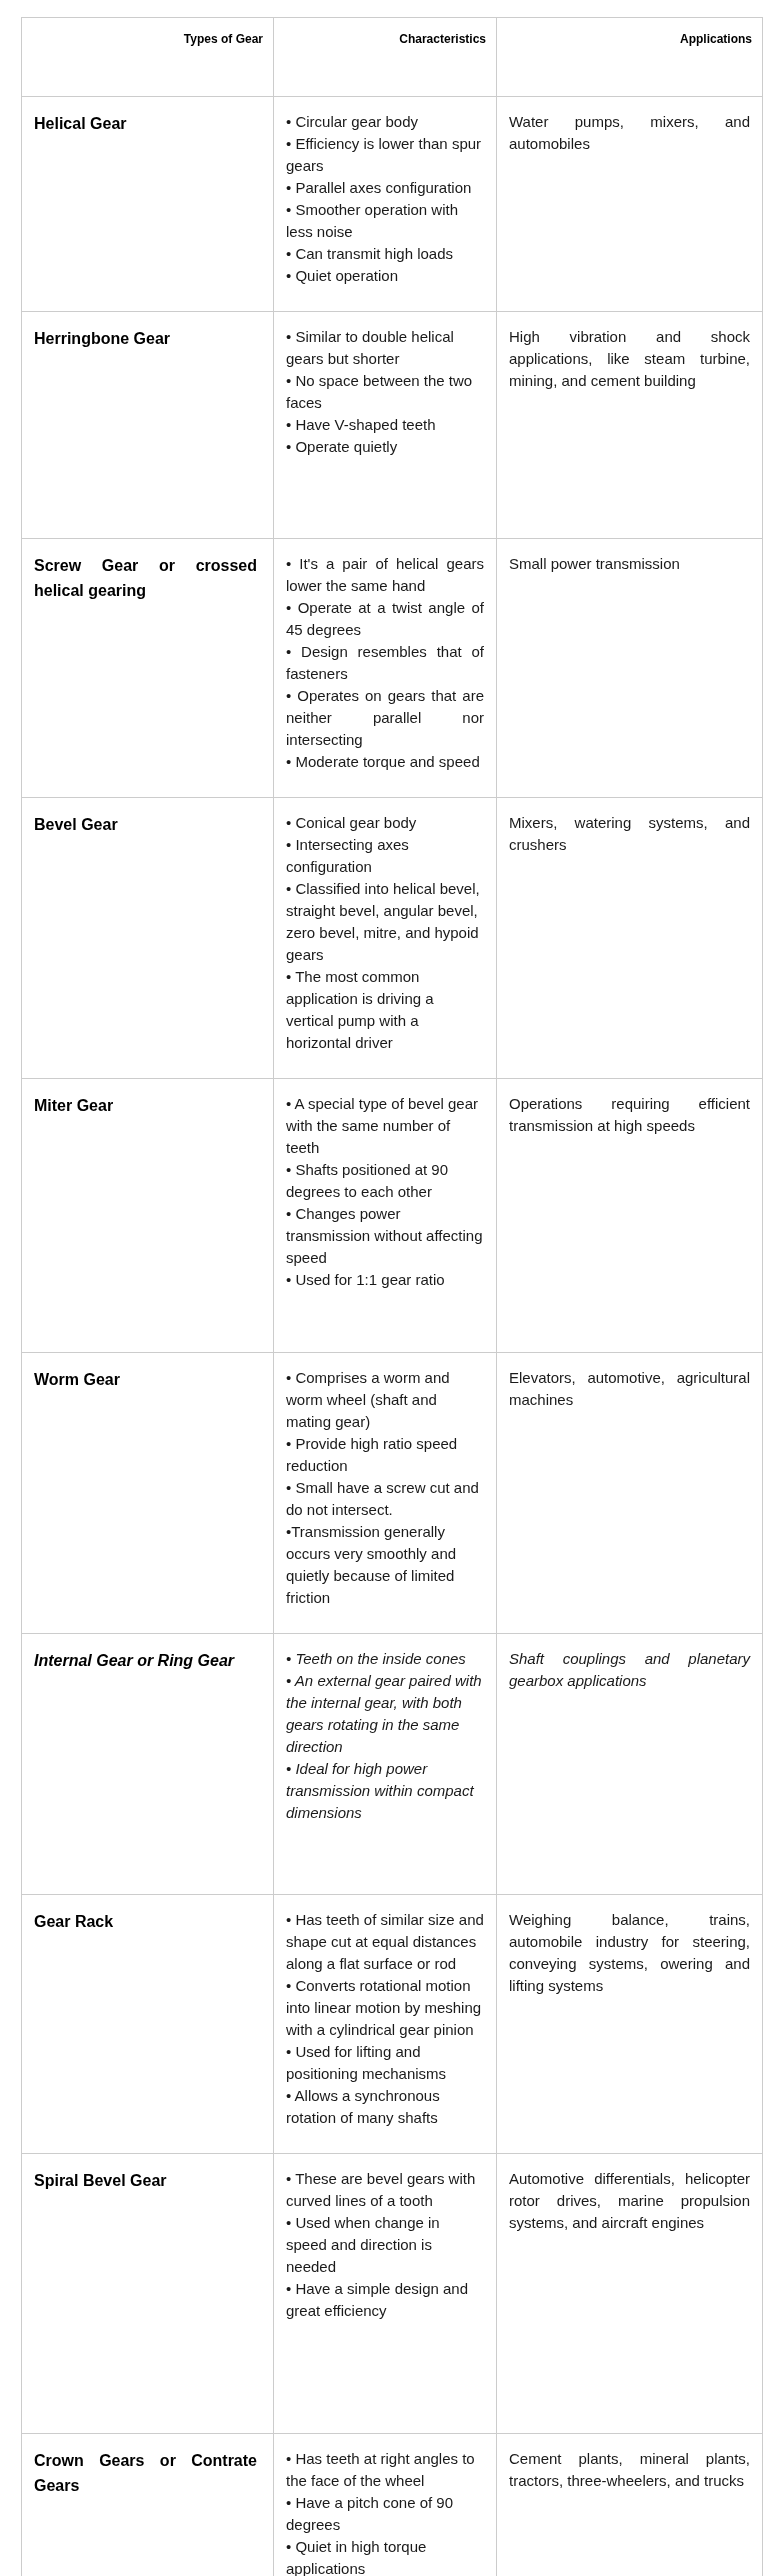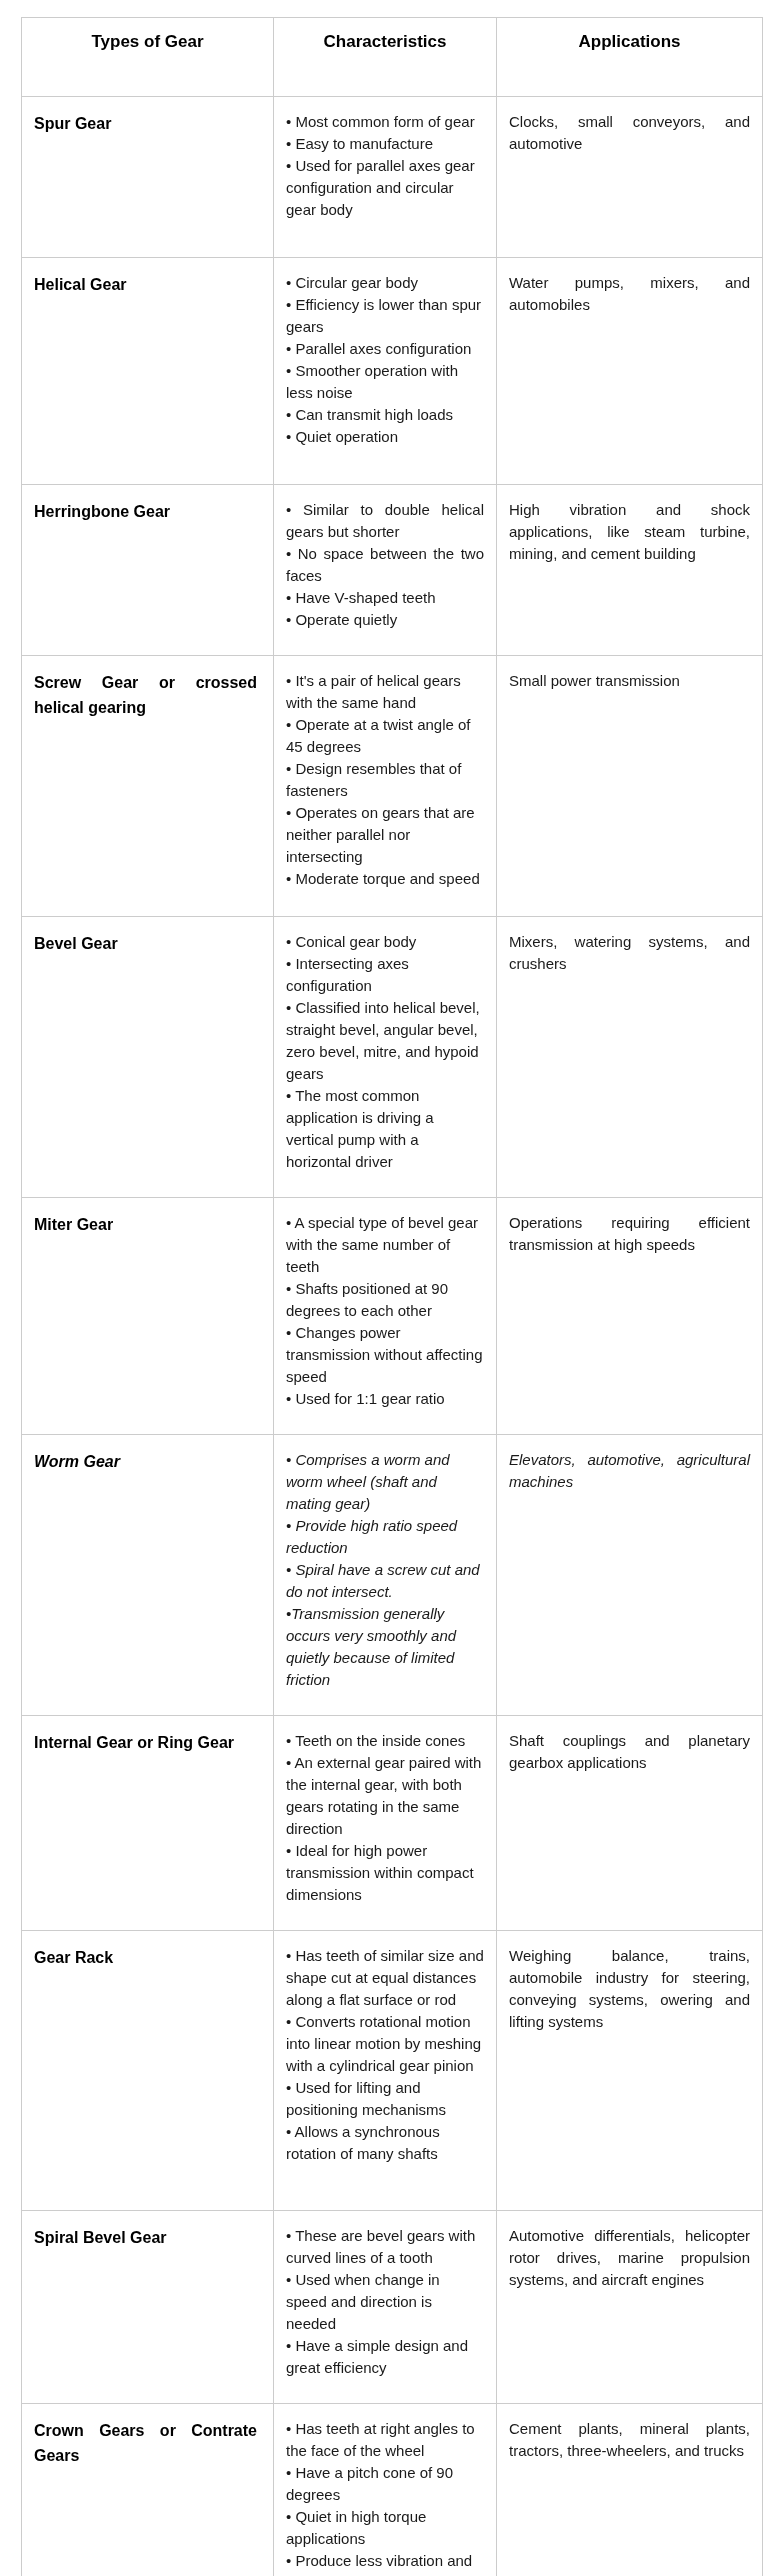--- a/index.html
+++ b/index.html
@@ -24,24 +24,24 @@
   col.c-type  { width: 252px; }
   col.c-chars { width: 223px; }
   col.c-apps  { width: 266px; }
   th, td {
     border: 1px solid #cccccc;
     vertical-align: top;
     box-sizing: border-box;
     word-wrap: break-word;
   }
   th {
-    font-size: 17px;
+    font-size: 12px;
     font-weight: bold;
     color: #000000;
-    text-align: center;
+    text-align: right;
     padding: 14px 10px;
     height: 79px;
   }
   td {
     font-size: 15px;
     line-height: 22px;
     padding: 14px 12px 24px 12px;
   }
   td.cell-type {
     font-weight: bold;
@@ -80,29 +80,20 @@
   </colgroup>
   <thead>
     <tr id="header-row">
         <th>Types of Gear</th>
         <th>Characteristics</th>
         <th>Applications</th>
       </tr>
   </thead>
   <tbody id="table-body">
       <tr>
-        <td class="cell-type">Spur Gear</td>
-        <td class="cell-chars">
-          <div class="char-item">• Most common form of gear</div>
-          <div class="char-item">• Easy to manufacture</div>
-          <div class="char-item">• Used for parallel axes gear configuration and circular gear body</div>
-        </td>
-        <td class="cell-apps">Clocks, small conveyors, and automotive</td>
-      </tr>
-      <tr>
         <td class="cell-type">Helical Gear</td>
         <td class="cell-chars">
           <div class="char-item">• Circular gear body</div>
           <div class="char-item">• Efficiency is lower than spur gears</div>
           <div class="char-item">• Parallel axes configuration</div>
           <div class="char-item">• Smoother operation with less noise</div>
           <div class="char-item">• Can transmit high loads</div>
           <div class="char-item">• Quiet operation</div>
         </td>
         <td class="cell-apps">Water pumps, mixers, and automobiles</td>
@@ -113,21 +104,21 @@
           <div class="char-item">• Similar to double helical gears but shorter</div>
           <div class="char-item">• No space between the two faces</div>
           <div class="char-item">• Have V-shaped teeth</div>
           <div class="char-item">• Operate quietly</div>
         </td>
         <td class="cell-apps">High vibration and shock applications, like steam turbine, mining, and cement building</td>
       </tr>
       <tr>
         <td class="cell-type">Screw Gear or crossed helical gearing</td>
         <td class="cell-chars">
-          <div class="char-item">• It's a pair of helical gears with the same hand</div>
+          <div class="char-item">• It's a pair of helical gears lower the same hand</div>
           <div class="char-item">• Operate at a twist angle of 45 degrees</div>
           <div class="char-item">• Design resembles that of fasteners</div>
           <div class="char-item">• Operates on gears that are neither parallel nor intersecting</div>
           <div class="char-item">• Moderate torque and speed</div>
         </td>
         <td class="cell-apps">Small power transmission</td>
       </tr>
       <tr>
         <td class="cell-type">Bevel Gear</td>
         <td class="cell-chars">
@@ -146,21 +137,21 @@
           <div class="char-item">• Changes power transmission without affecting speed</div>
           <div class="char-item">• Used for 1:1 gear ratio</div>
         </td>
         <td class="cell-apps">Operations requiring efficient transmission at high speeds</td>
       </tr>
       <tr>
         <td class="cell-type">Worm Gear</td>
         <td class="cell-chars">
           <div class="char-item">• Comprises a worm and worm wheel (shaft and mating gear)</div>
           <div class="char-item">• Provide high ratio speed reduction</div>
-          <div class="char-item">• Spiral have a screw cut and do not intersect.</div>
+          <div class="char-item">• Small have a screw cut and do not intersect.</div>
           <div class="char-item">•Transmission generally occurs very smoothly and quietly because of limited friction</div>
         </td>
         <td class="cell-apps">Elevators, automotive, agricultural machines</td>
       </tr>
       <tr>
         <td class="cell-type">Internal Gear or Ring Gear</td>
         <td class="cell-chars">
           <div class="char-item">• Teeth on the inside cones</div>
           <div class="char-item">• An external gear paired with the internal gear, with both gears rotating in the same direction</div>
           <div class="char-item">• Ideal for high power transmission within compact dimensions</div>

